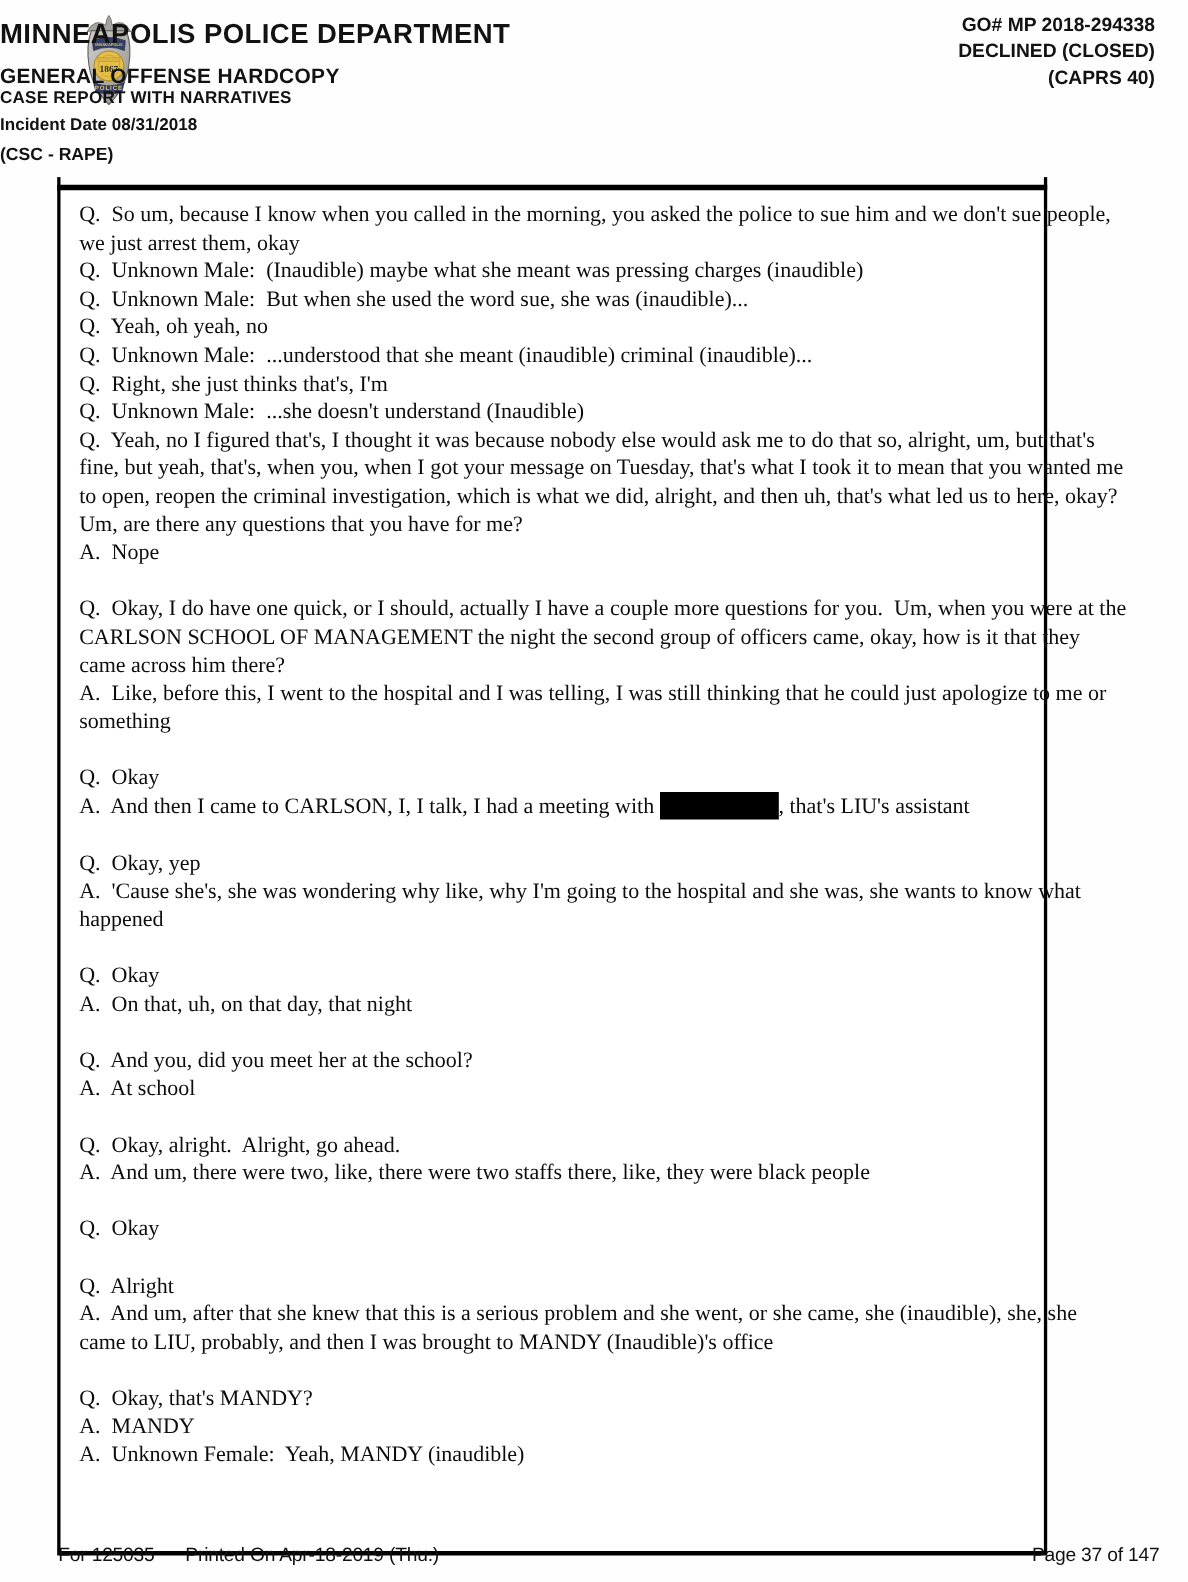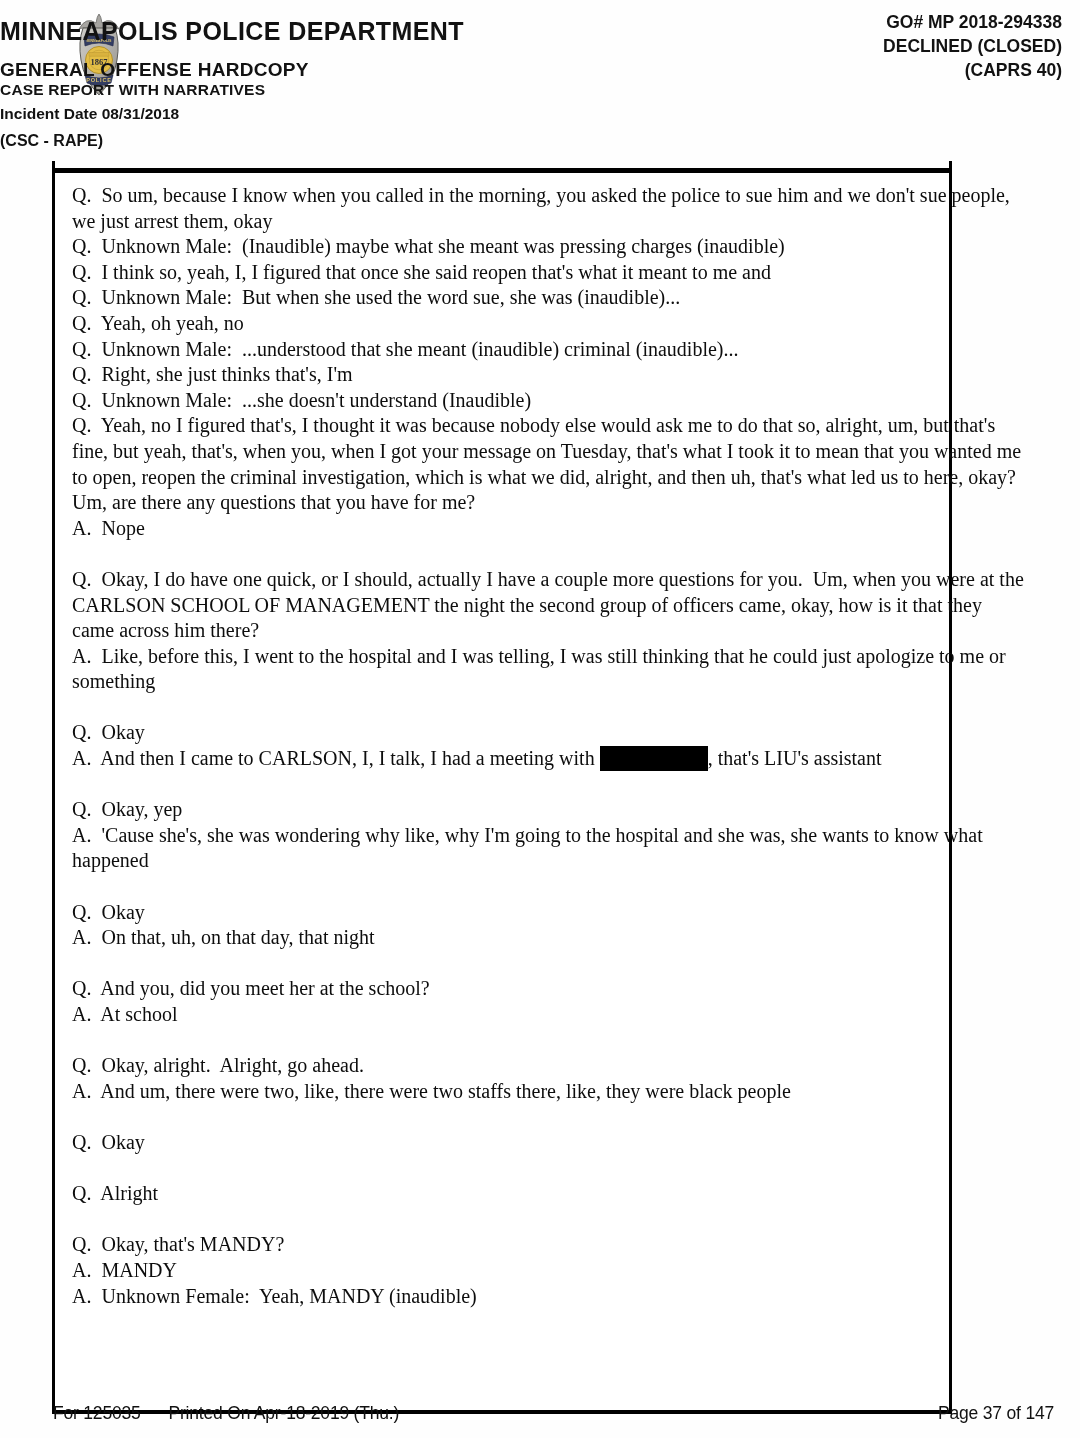--- a/index.html
+++ b/index.html
@@ -13,21 +13,21 @@
     position:absolute; left:0; right:0; top:0; text-align:left;
     font-family:"Liberation Sans", sans-serif; font-weight:bold; color:#121212;
   }
   .hdr-center .dept      { font-size:25px; margin-top:17px; letter-spacing:.4px; }
   .hdr-center .general   { font-size:19px; margin-top:13px; letter-spacing:.3px; }
   .hdr-center .casereport{ font-size:15.5px; margin-top:0; letter-spacing:.2px; }
   .hdr-center .incident  { font-size:15.5px; margin-top:6px; }
   .hdr-center .offense   { font-size:16px;   margin-top:9px; }
 
   .hdr-right {
-    position:absolute; top:10px; right:18px; text-align:right;
+    position:absolute; top:10px; right:30px; text-align:right;
     font-family:"Liberation Sans", sans-serif; font-weight:bold;
     font-size:17.5px; line-height:24px; color:#121212;margin-left:25px;
   }
 
   .badge { position:absolute; left:76px; top:12px; }
 
   
   .content-box {
     position:absolute; left:52px; top:168px; width:900px; height:1246px;
     box-sizing:border-box; background:#fff;
@@ -117,21 +117,20 @@
       <path d="M10,45 Q35,10 55,22 Q60,8 75,12 Q66,20 70,28 Q90,34 100,52 Q70,40 45,48 Q25,52 10,45 Z" fill="none" stroke="#ece7e1" stroke-width="3"></path>
     </svg>
   </div>
 
   <div class="content-box">
     <div class="corner-tick left"></div>
     <div class="corner-tick right"></div>
     <div class="transcript">
         <p class="line">Q.  So um, because I know when you called in the morning, you asked the police to sue him and we don't sue people, we just arrest them, okay</p>
         <p class="line">Q.  Unknown Male:  (Inaudible) maybe what she meant was pressing charges (inaudible)</p>
-        <p class="line">Q.  I think so, yeah, I, I figured that once she said reopen that's what it meant to me and</p>
         <p class="line">Q.  Unknown Male:  But when she used the word sue, she was (inaudible)...</p>
         <p class="line">Q.  Yeah, oh yeah, no</p>
         <p class="line">Q.  Unknown Male:  ...understood that she meant (inaudible) criminal (inaudible)...</p>
         <p class="line">Q.  Right, she just thinks that's, I'm</p>
         <p class="line">Q.  Unknown Male:  ...she doesn't understand (Inaudible)</p>
         <p class="line">Q.  Yeah, no I figured that's, I thought it was because nobody else would ask me to do that so, alright, um, but that's fine, but yeah, that's, when you, when I got your message on Tuesday, that's what I took it to mean that you wanted me to open, reopen the criminal investigation, which is what we did, alright, and then uh, that's what led us to here, okay?  Um, are there any questions that you have for me?</p>
         <p class="line">A.  Nope</p>
         <p class="line spacer"></p>
         <p class="line">Q.  Okay, I do have one quick, or I should, actually I have a couple more questions for you.  Um, when you were at the CARLSON SCHOOL OF MANAGEMENT the night the second group of officers came, okay, how is it that they came across him there?</p>
         <p class="line">A.  Like, before this, I went to the hospital and I was telling, I was still thinking that he could just apologize to me or something</p>
@@ -147,20 +146,21 @@
         <p class="line spacer"></p>
         <p class="line">Q.  And you, did you meet her at the school?</p>
         <p class="line">A.  At school</p>
         <p class="line spacer"></p>
         <p class="line">Q.  Okay, alright.  Alright, go ahead.</p>
         <p class="line">A.  And um, there were two, like, there were two staffs there, like, they were black people</p>
         <p class="line spacer"></p>
         <p class="line">Q.  Okay</p>
         <p class="line spacer"></p>
         <p class="line">Q.  Alright</p>
+        <p class="line">A.  And um, after that she knew that this is a serious problem and she went, or she came, she (inaudible), she, she came to LIU, probably, and then I was brought to MANDY (Inaudible)'s office</p>
         <p class="line spacer"></p>
         <p class="line">Q.  Okay, that's MANDY?</p>
         <p class="line">A.  MANDY</p>
         <p class="line">A.  Unknown Female:  Yeah, MANDY (inaudible)</p>
       </div>
   </div>
 
   <div class="footer">
     <span class="left">
       <span class="case-ref">For 125035</span><span>Printed On Apr-18-2019  (Thu.)</span>

